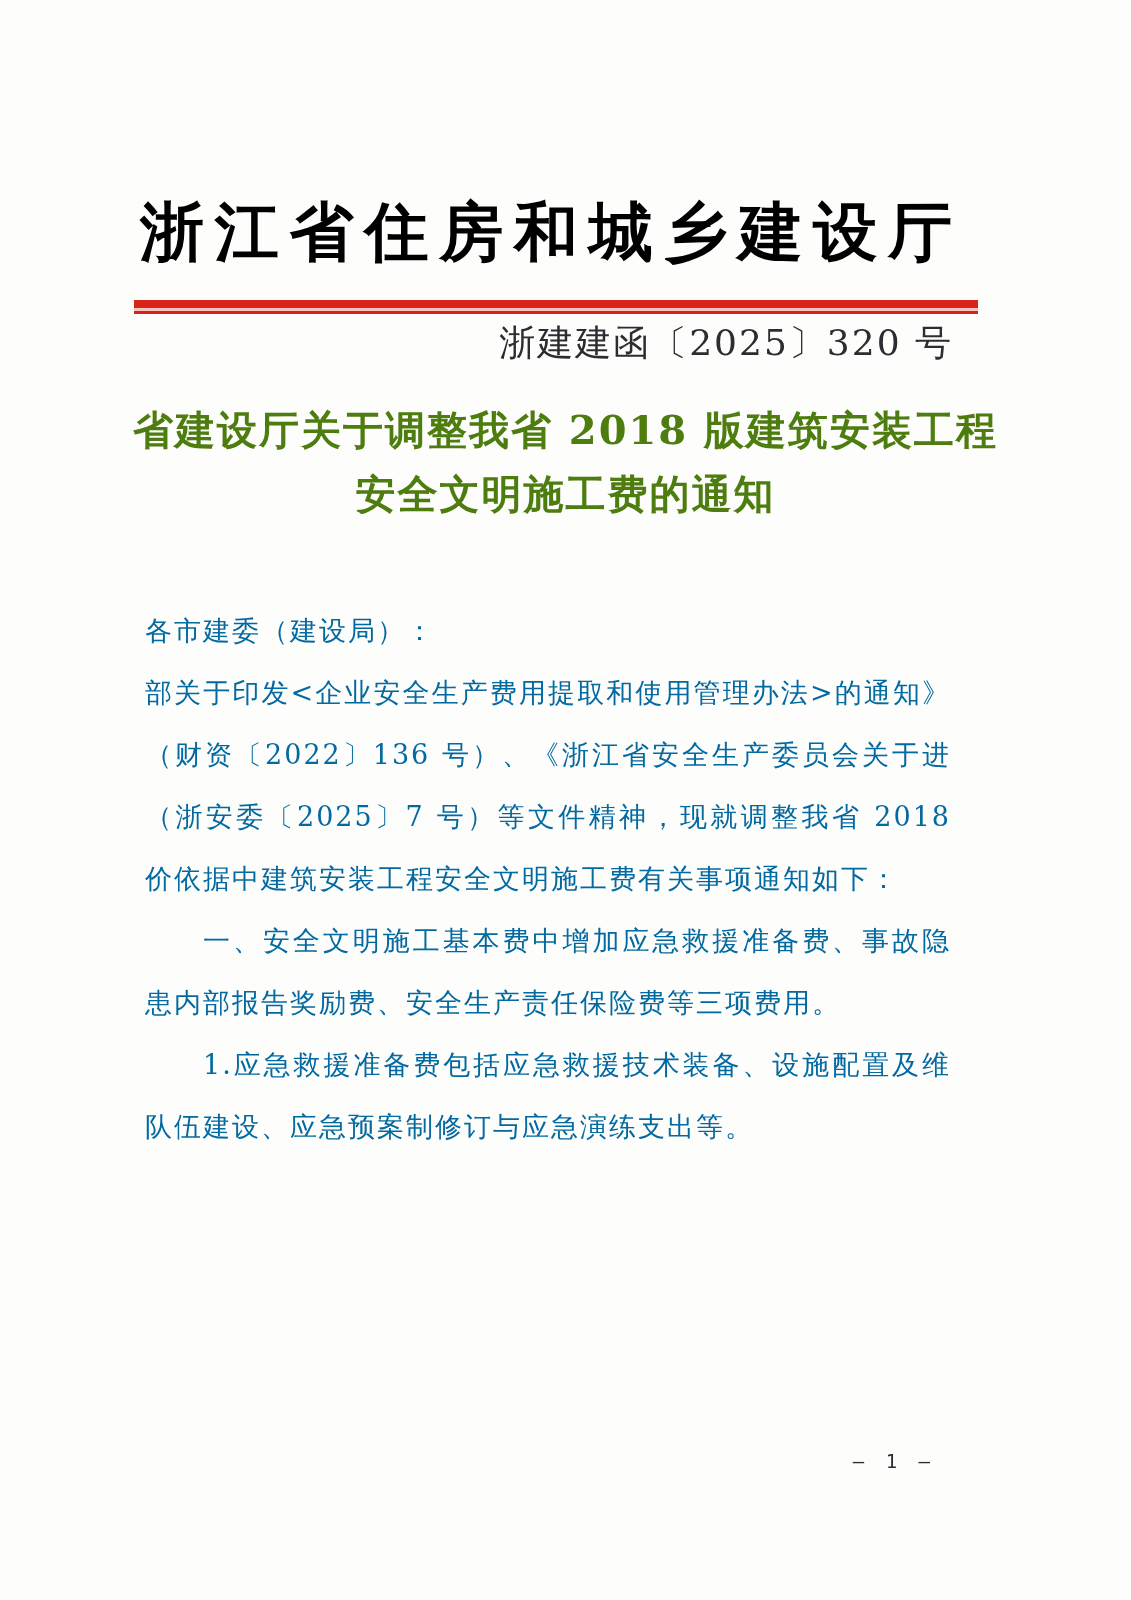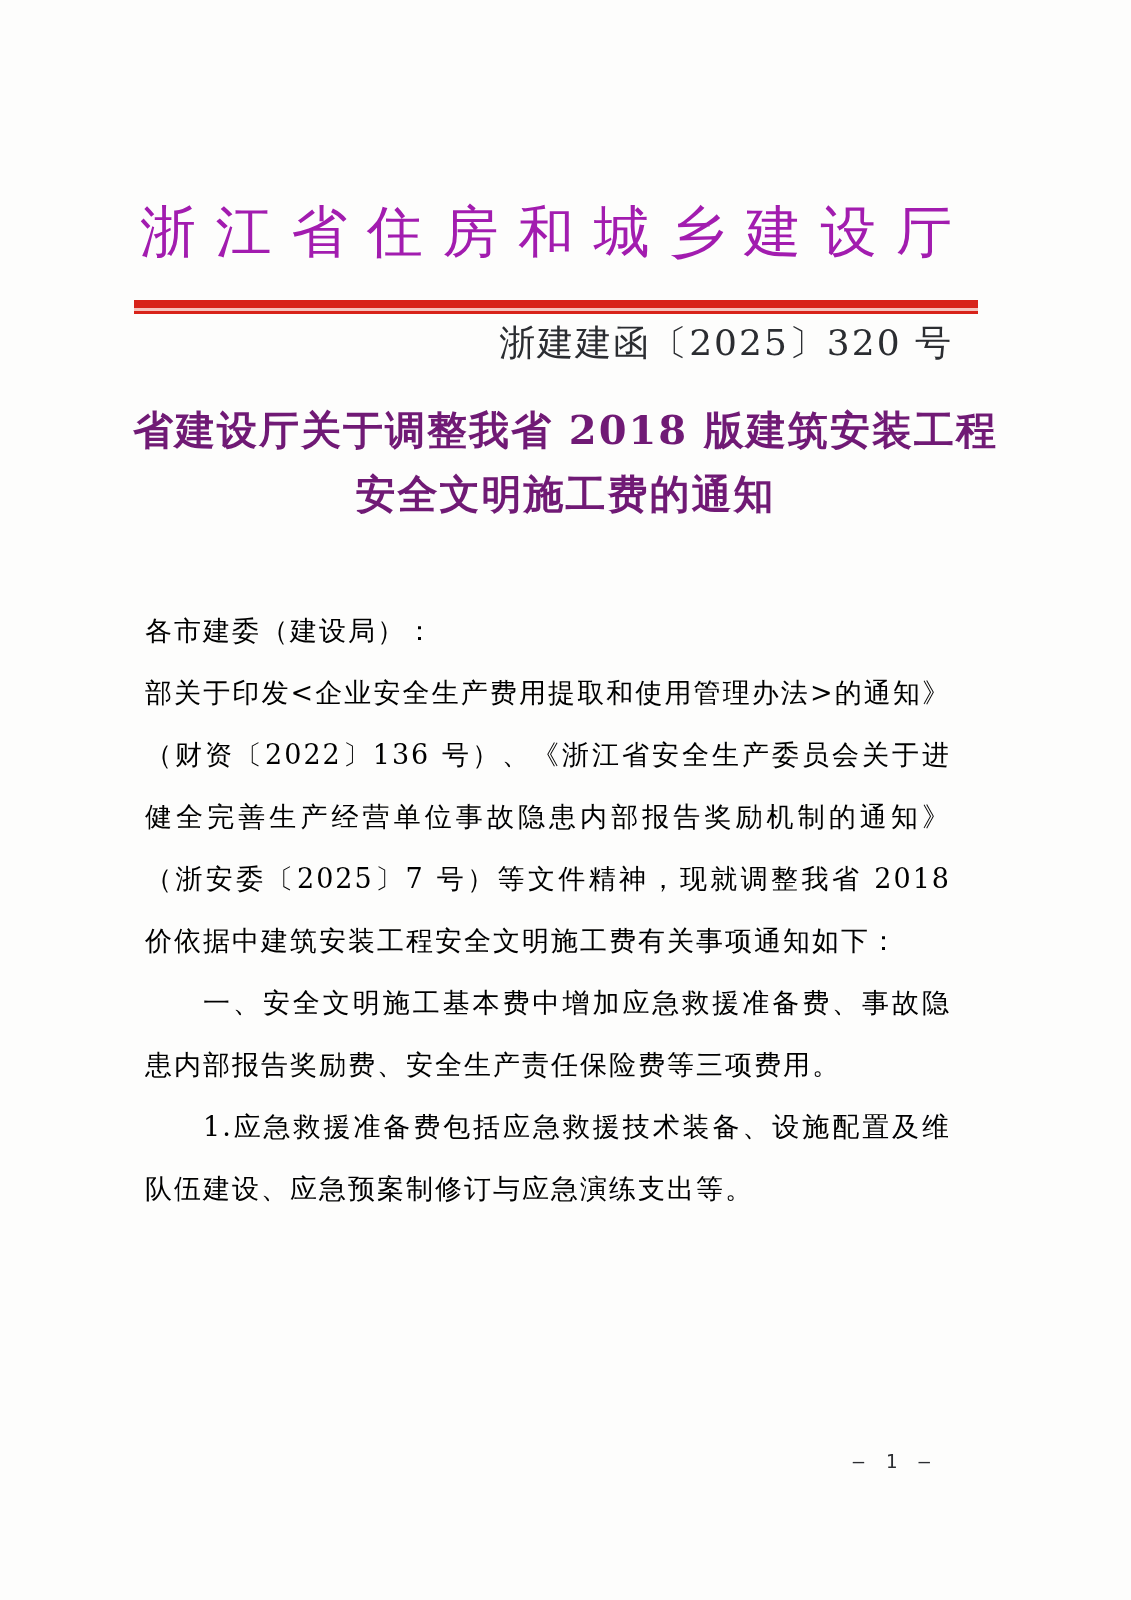--- a/index.html
+++ b/index.html
@@ -14,24 +14,24 @@
     background: #fdfdfc;
     overflow: hidden;
     font-family: "DejaVu Serif", "Liberation Serif", serif;
   }
   
   .agency {
     position: absolute;
     top: 190px;
     left: 140px;
     width: 812px;
-    font-size: 56px;
+    font-size: 64px;
     line-height: 84px;
-    font-weight: normal;
-    color: #a21caf;
+    font-weight: bold;
+    color: #000000;
     text-align: justify;
     text-align-last: justify;
     text-justify: inter-character;
     white-space: normal;
   }
   
   .rule {
     position: absolute;
     top: 300px;
     left: 134px;
@@ -55,31 +55,31 @@
   
   .title {
     position: absolute;
     top: 398px;
     left: 80px;
     width: 971px;
     text-align: center;
     font-size: 40px;
     line-height: 64px;
     font-weight: bold;
-    color: #701a75;
+    color: #4d7c0f;
     letter-spacing: 2px;
   }
   
   .body {
     position: absolute;
     top: 600px;
     left: 145px;
     width: 806px;
     font-size: 27px;
-    color: #000000;
+    color: #0369a1;
   }
   .line {
     line-height: 62px;
     height: 62px;
     overflow: hidden;
     letter-spacing: 2px;
     text-justify: inter-character;
   }
   .just {
     text-align: justify;
@@ -114,21 +114,20 @@
 
   <div class="title">
     <div>省建设厅关于调整我省 2018 版建筑安装工程</div>
     <div>安全文明施工费的通知</div>
   </div>
 
   <div class="body">
     <div class="line">各市建委（建设局）：</div>
     <div class="line just">部关于印发&lt;企业安全生产费用提取和使用管理办法&gt;的通知》</div>
     <div class="line just">（财资〔2022〕136 号）、《浙江省安全生产委员会关于进一步</div>
-    <div class="line just">健全完善生产经营单位事故隐患内部报告奖励机制的通知》</div>
     <div class="line just">（浙安委〔2025〕7 号）等文件精神，现就调整我省 2018 版计</div>
     <div class="line">价依据中建筑安装工程安全文明施工费有关事项通知如下：</div>
     <div class="line indent just">一、安全文明施工基本费中增加应急救援准备费、事故隐</div>
     <div class="line">患内部报告奖励费、安全生产责任保险费等三项费用。</div>
     <div class="line indent just">1.应急救援准备费包括应急救援技术装备、设施配置及维</div>
     <div class="line">队伍建设、应急预案制修订与应急演练支出等。</div>
   </div>
 
   <div class="pagenum">— 1 —</div>
 

